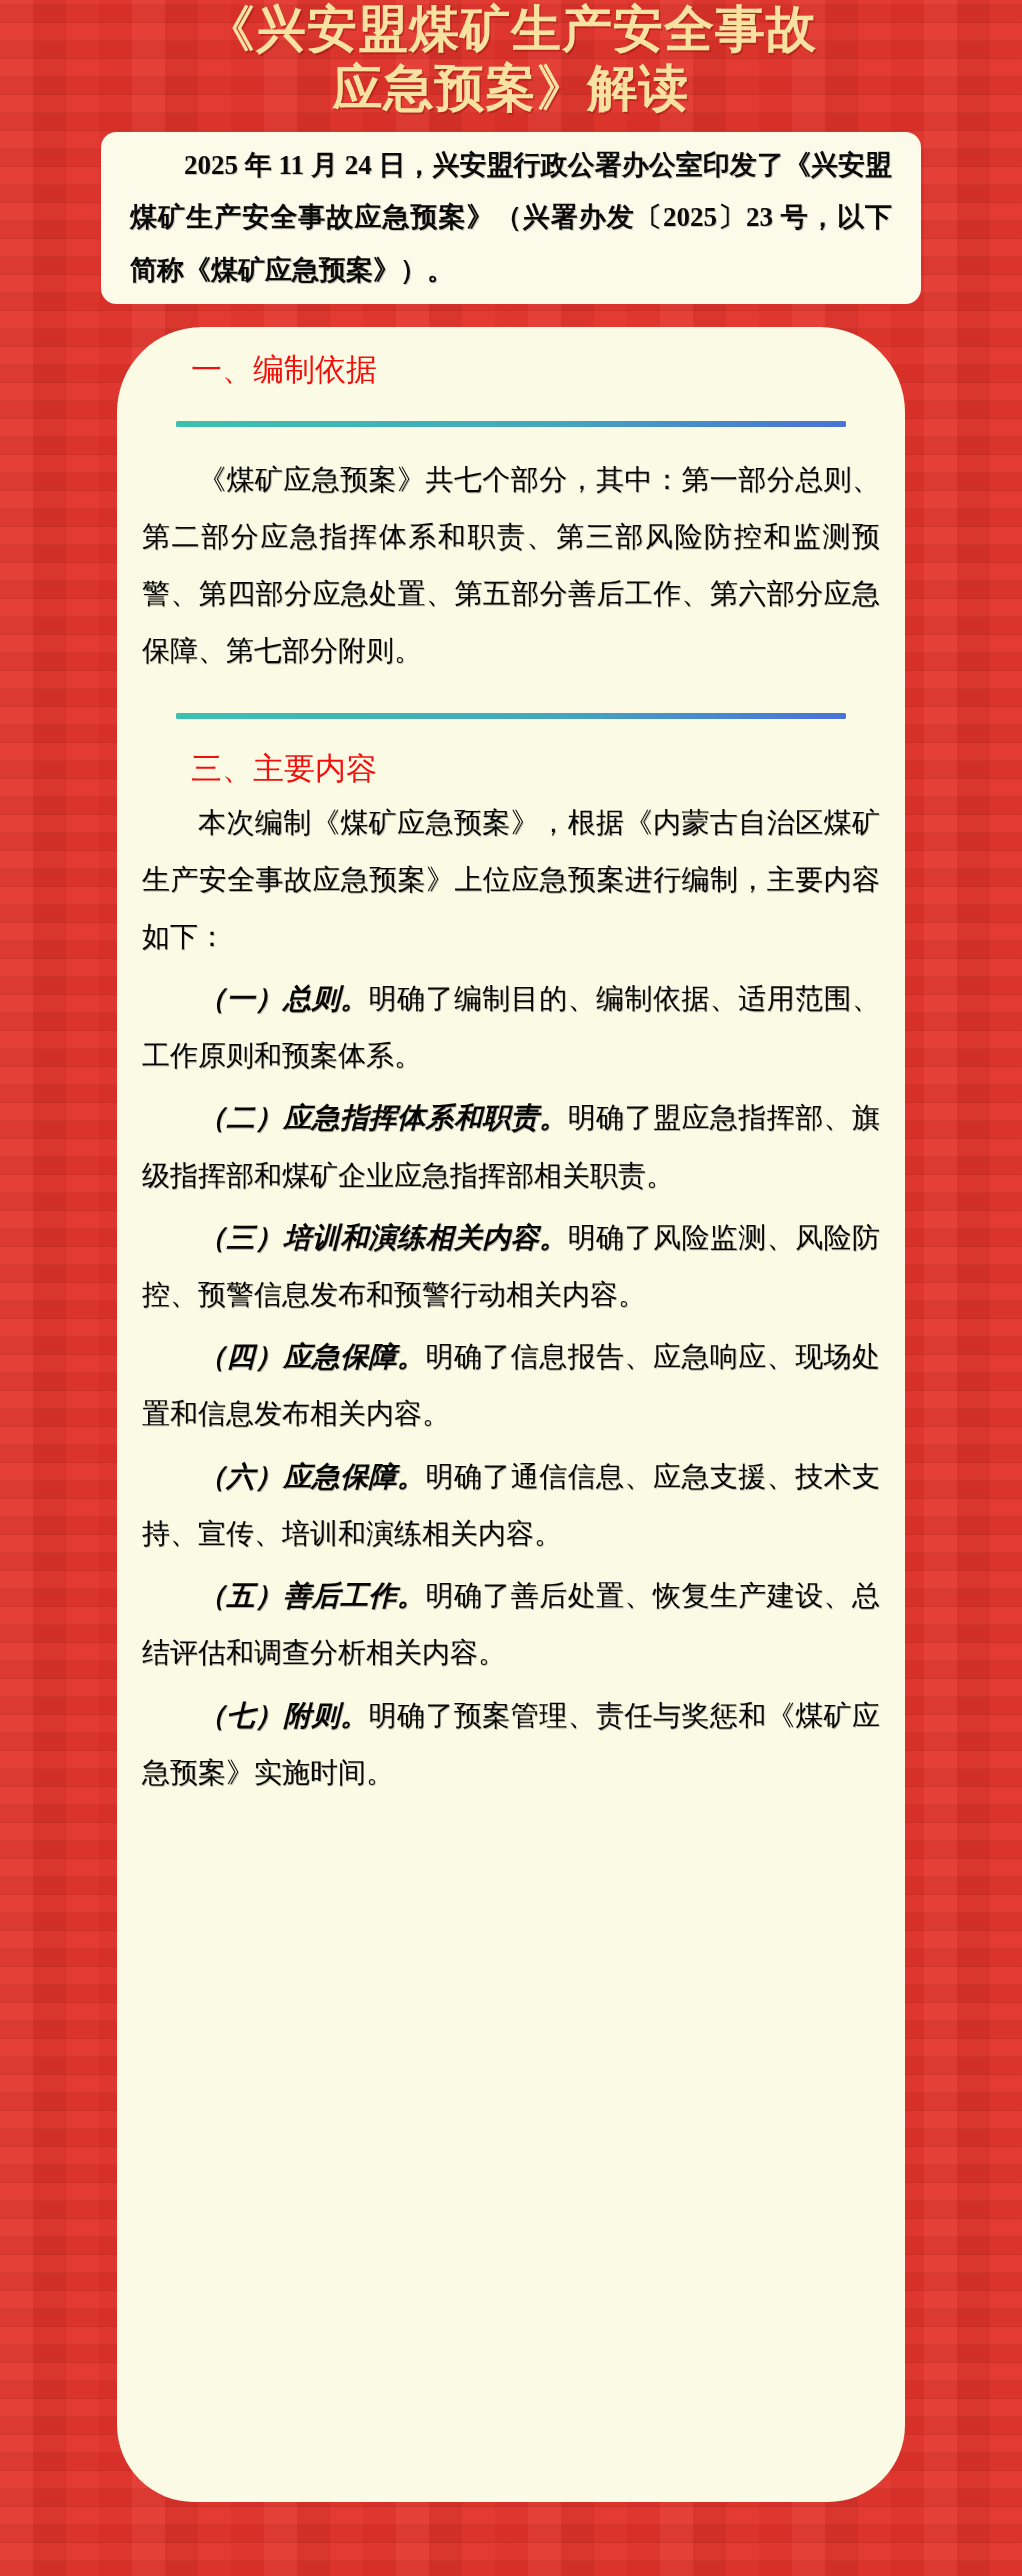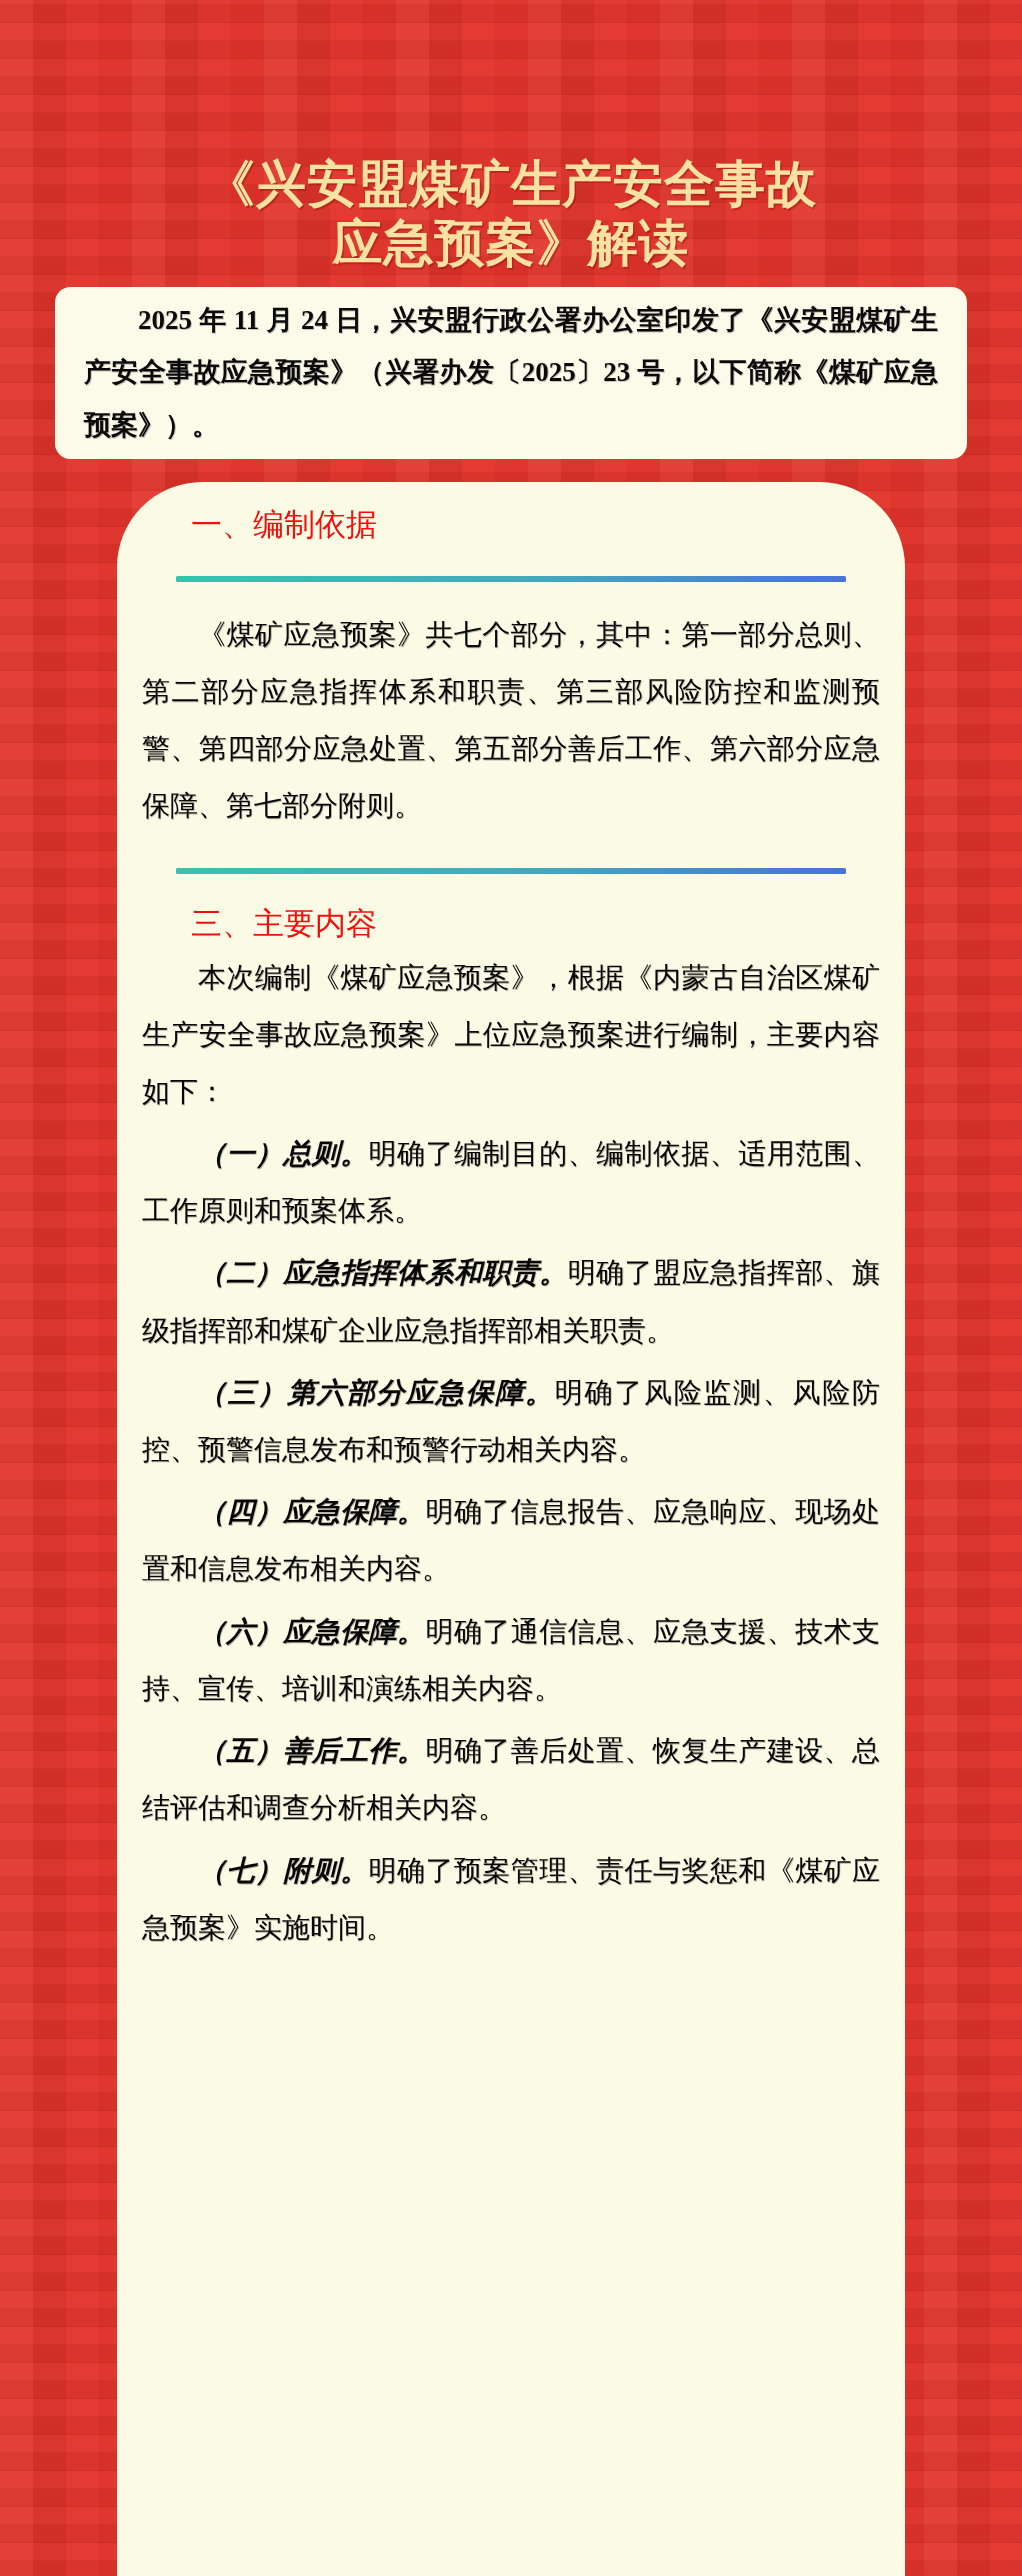--- a/index.html
+++ b/index.html
@@ -10,33 +10,32 @@
     overflow:hidden;
     background-color:#e2332a;
     background-image:
       repeating-linear-gradient(0deg, rgba(0,0,0,0.06) 0 1px, rgba(255,255,255,0.0) 1px 18px),
       repeating-linear-gradient(0deg, rgba(0,0,0,0.035) 0 18px, rgba(255,255,255,0.025) 18px 36px),
       repeating-linear-gradient(90deg, rgba(255,255,255,0.045) 0 33px, rgba(0,0,0,0.045) 33px 66px, rgba(255,255,255,0.015) 66px 99px, rgba(0,0,0,0.02) 99px 132px);
     font-family:"Liberation Serif","DejaVu Serif",serif;
   }
   .title{
     margin:0;
-    padding-top:155px;
     text-align:center;
     color:#f8e2a2;
     font-family:"Liberation Serif","DejaVu Serif",serif;
     font-weight:700;
     font-size:50px;
     line-height:1.18;
     letter-spacing:1px;
     text-shadow:1.5px 2.1px 0.5px rgba(130,12,10,0.35);
   }
   .title .tline{display:block;}
   .intro-box{
-    width:912px;
+    width:820px;
     margin:14.4px auto 0;
     box-sizing:border-box;
     background:#fcfae9;
     border-radius:15.5px;
     padding:6.2px 29px 7.2px;
   }
   .intro-text{
     margin:0;
     font-size:27px;
     line-height:1.96;
@@ -109,21 +108,21 @@
 
     <hr class="divider">
 
     <h2 class="section-heading">三、主要内容</h2>
     <p class="body">本次编制《煤矿应急预案》，根据《内蒙古自治区煤矿生产安全事故应急预案》上位应急预案进行编制，主要内容如下：</p>
 
     <p class="body item"><span class="lead">（一）总则。</span><span>明确了编制目的、编制依据、适用范围、工作原则和预案体系。</span></p>
 
     <p class="body item"><span class="lead">（二）应急指挥体系和职责。</span><span>明确了盟应急指挥部、旗级指挥部和煤矿企业应急指挥部相关职责。</span></p>
 
-    <p class="body item"><span class="lead">（三）第六部分应急保障。</span><span>明确了风险监测、风险防控、预警信息发布和预警行动相关内容。</span></p>
+    <p class="body item"><span class="lead">（三）培训和演练相关内容。</span><span>明确了风险监测、风险防控、预警信息发布和预警行动相关内容。</span></p>
 
     <p class="body item"><span class="lead">（四）应急保障。</span><span>明确了信息报告、应急响应、现场处置和信息发布相关内容。</span></p>
 
     <p class="body item"><span class="lead">（六）应急保障。</span><span>明确了通信信息、应急支援、技术支持、宣传、培训和演练相关内容。</span></p>
 
     <p class="body item"><span class="lead">（五）善后工作。</span><span>明确了善后处置、恢复生产建设、总结评估和调查分析相关内容。</span></p>
 
     <p class="body item"><span class="lead">（七）附则。</span><span>明确了预案管理、责任与奖惩和《煤矿应急预案》实施时间。</span></p>
 
   </div>

